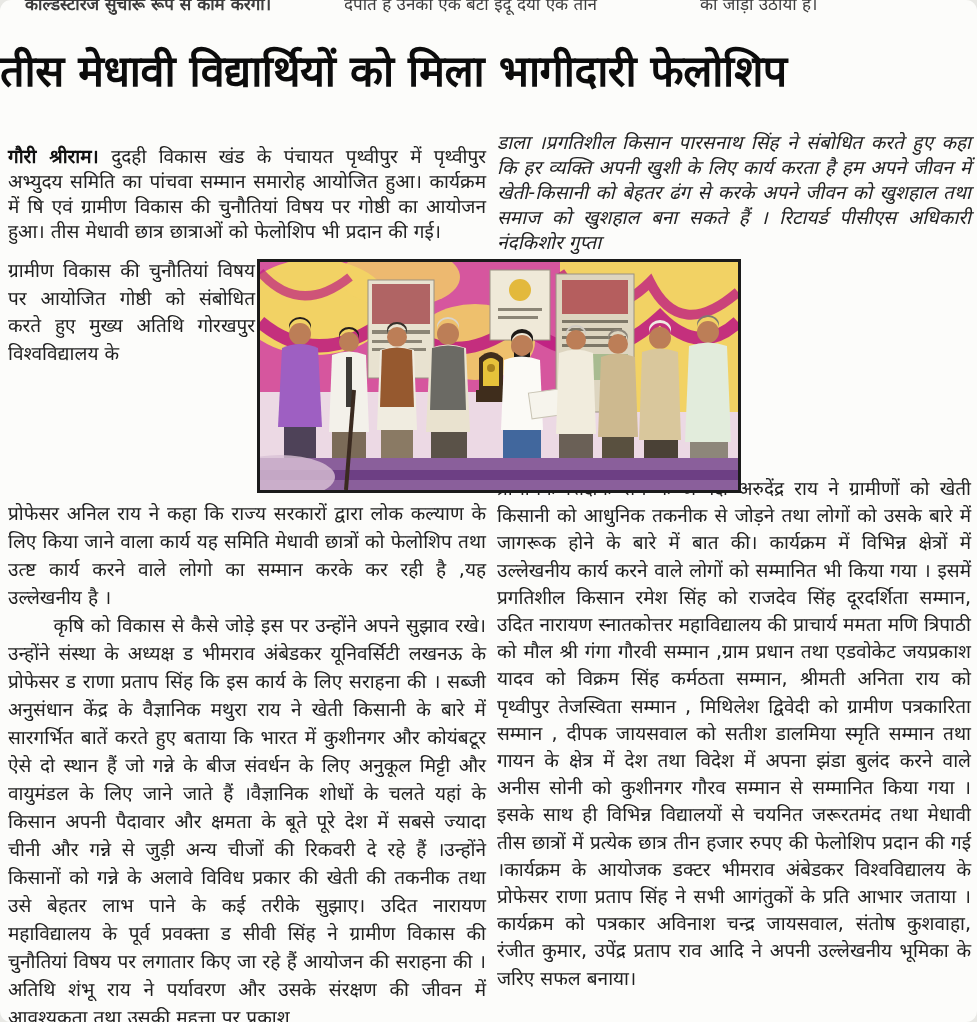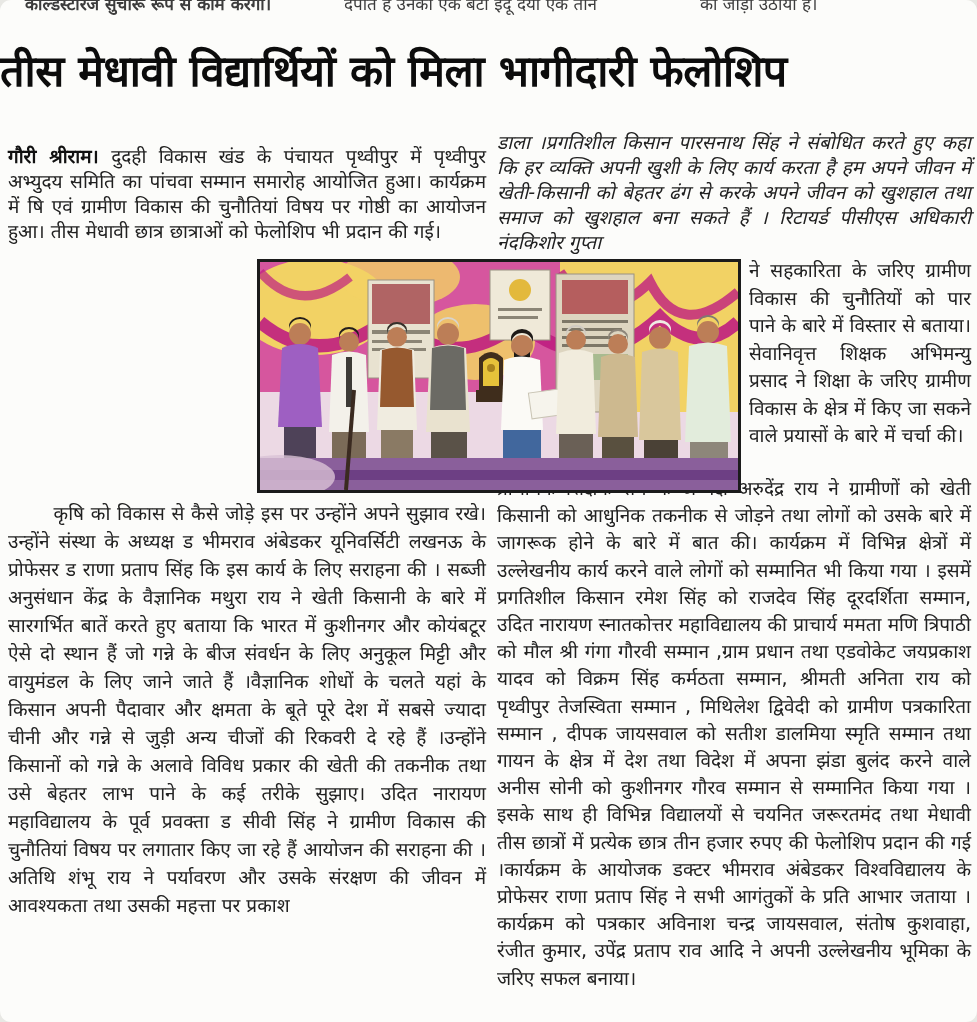--- a/index.html
+++ b/index.html
@@ -54,33 +54,32 @@
     <span class="frag f3">को जोड़ा उठाया है।</span>
   </div>
 
   <h1 class="headline">तीस मेधावी विद्यार्थियों को मिला भागीदारी फेलोशिप</h1>
 
   <div class="tb" id="block-left-top">
     <p><b class="byline">गौरी श्रीराम।</b> <span>दुदही विकास खंड के पंचायत पृथ्वीपुर में पृथ्वीपुर अभ्युदय समिति का पांचवा सम्मान समारोह आयोजित हुआ। कार्यक्रम में षि एवं ग्रामीण विकास की चुनौतियां विषय पर गोष्ठी का आयोजन हुआ। तीस मेधावी छात्र छात्राओं को फेलोशिप भी प्रदान की गई।</span></p>
   </div>
 
   <div class="tb" id="block-left-side">
+    <p>ग्रामीण विकास की चुनौतियां विषय पर आयोजित गोष्ठी को संबोधित करते हुए मुख्य अतिथि गोरखपुर विश्वविद्यालय के</p>
   </div>
 
   <div class="tb" id="block-left-bottom">
+    <p>प्रोफेसर अनिल राय ने कहा कि राज्य सरकारों द्वारा लोक कल्याण के लिए किया जाने वाला कार्य यह समिति मेधावी छात्रों को फेलोशिप तथा उत्ष्ट कार्य करने वाले लोगो का सम्मान करके कर रही है ,यह उल्लेखनीय है ।</p>
     <p class="indent">कृषि को विकास से कैसे जोड़े इस पर उन्होंने अपने सुझाव रखे।उन्होंने संस्था के अध्यक्ष ड भीमराव अंबेडकर यूनिवर्सिटी लखनऊ के प्रोफेसर ड राणा प्रताप सिंह कि इस कार्य के लिए सराहना की । सब्जी अनुसंधान केंद्र के वैज्ञानिक मथुरा राय ने खेती किसानी के बारे में सारगर्भित बातें करते हुए बताया कि भारत में कुशीनगर और कोयंबटूर ऐसे दो स्थान हैं जो गन्ने के बीज संवर्धन के लिए अनुकूल मिट्टी और वायुमंडल के लिए जाने जाते हैं ।वैज्ञानिक शोधों के चलते यहां के किसान अपनी पैदावार और क्षमता के बूते पूरे देश में सबसे ज्यादा चीनी और गन्ने से जुड़ी अन्य चीजों की रिकवरी दे रहे हैं ।उन्होंने किसानों को गन्ने के अलावे विविध प्रकार की खेती की तकनीक तथा उसे बेहतर लाभ पाने के कई तरीके सुझाए। उदित नारायण महाविद्यालय के पूर्व प्रवक्ता ड सीवी सिंह ने ग्रामीण विकास की चुनौतियां विषय पर लगातार किए जा रहे हैं आयोजन की सराहना की ।अतिथि शंभू राय ने पर्यावरण और उसके संरक्षण की जीवन में आवश्यकता तथा उसकी महत्ता पर प्रकाश</p>
   </div>
 
   <div class="tb" id="block-right-top">
     <p>डाला ।प्रगतिशील किसान पारसनाथ सिंह ने संबोधित करते हुए कहा कि हर व्यक्ति अपनी खुशी के लिए कार्य करता है हम अपने जीवन में खेती-किसानी को बेहतर ढंग से करके अपने जीवन को खुशहाल तथा समाज को खुशहाल बना सकते हैं । रिटायर्ड पीसीएस अधिकारी नंदकिशोर गुप्ता</p>
   </div>
 
-  <div class="tb" id="block-right-side">
-    <p>ने सहकारिता के जरिए ग्रामीण विकास की चुनौतियों को पार पाने के बारे में विस्तार से बताया। सेवानिवृत्त शिक्षक अभिमन्यु प्रसाद ने शिक्षा के जरिए ग्रामीण विकास के क्षेत्र में किए जा सकने वाले प्रयासों के बारे में चर्चा की।</p>
-  </div>
 
   <div class="tb" id="block-right-bottom">
     <p>प्राथमिक शिक्षक संघ के अध्यक्ष अरुदेंद्र राय ने ग्रामीणों को खेती किसानी को आधुनिक तकनीक से जोड़ने तथा लोगों को उसके बारे में जागरूक होने के बारे में बात की। कार्यक्रम में विभिन्न क्षेत्रों में उल्लेखनीय कार्य करने वाले लोगों को सम्मानित भी किया गया । इसमें प्रगतिशील किसान रमेश सिंह को राजदेव सिंह दूरदर्शिता सम्मान, उदित नारायण स्नातकोत्तर महाविद्यालय की प्राचार्य ममता मणि त्रिपाठी को मौल श्री गंगा गौरवी सम्मान ,ग्राम प्रधान तथा एडवोकेट जयप्रकाश यादव को विक्रम सिंह कर्मठता सम्मान, श्रीमती अनिता राय को पृथ्वीपुर तेजस्विता सम्मान ,  मिथिलेश द्विवेदी को ग्रामीण पत्रकारिता सम्मान , दीपक जायसवाल को सतीश डालमिया स्मृति सम्मान तथा गायन के क्षेत्र में देश तथा विदेश में अपना झंडा बुलंद करने वाले अनीस सोनी को कुशीनगर गौरव सम्मान से सम्मानित किया गया । इसके साथ ही विभिन्न विद्यालयों से चयनित जरूरतमंद तथा मेधावी तीस छात्रों में  प्रत्येक छात्र तीन हजार रुपए की फेलोशिप प्रदान की गई ।कार्यक्रम के आयोजक डक्टर भीमराव अंबेडकर विश्वविद्यालय के प्रोफेसर राणा प्रताप सिंह ने सभी आगंतुकों के प्रति आभार जताया । कार्यक्रम को पत्रकार अविनाश चन्द्र जायसवाल, संतोष कुशवाहा, रंजीत कुमार, उपेंद्र प्रताप राव आदि ने अपनी  उल्लेखनीय भूमिका  के जरिए सफल बनाया।</p>
   </div>
 
   <div class="photo-frame">
     <svg width="478" height="228" viewBox="0 0 478 228">
 
       <g>
         <rect x="0" y="0" width="478" height="130" fill="var(--c-drape_pink,#d6569e)"></rect>

